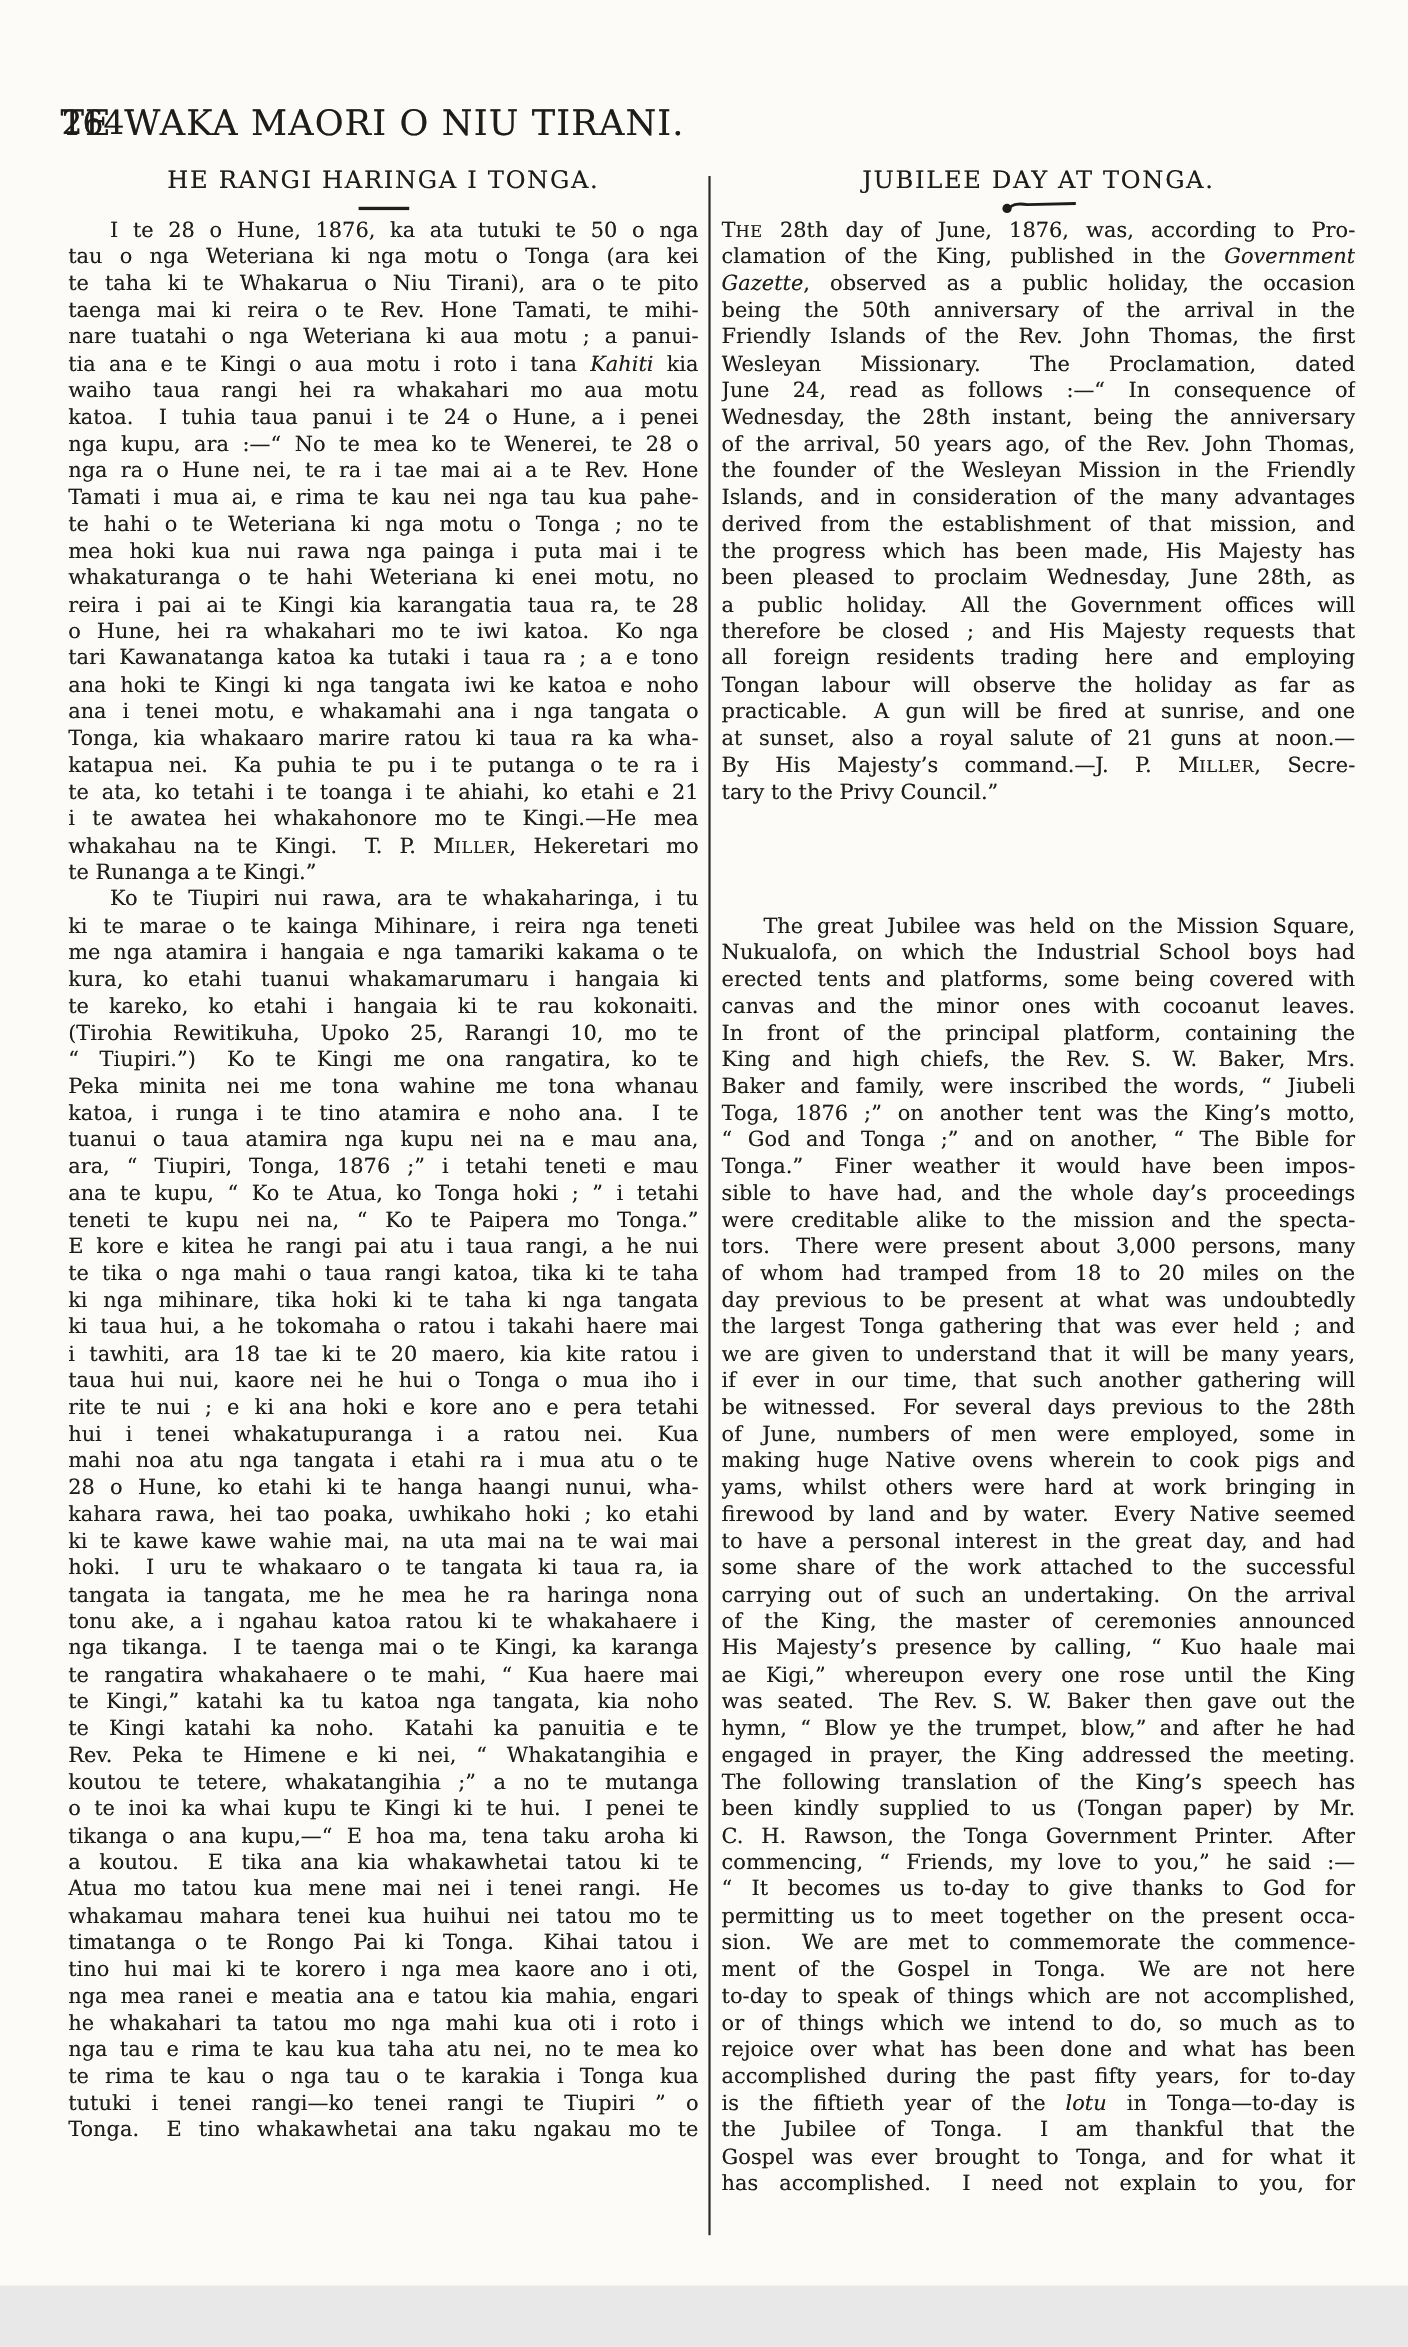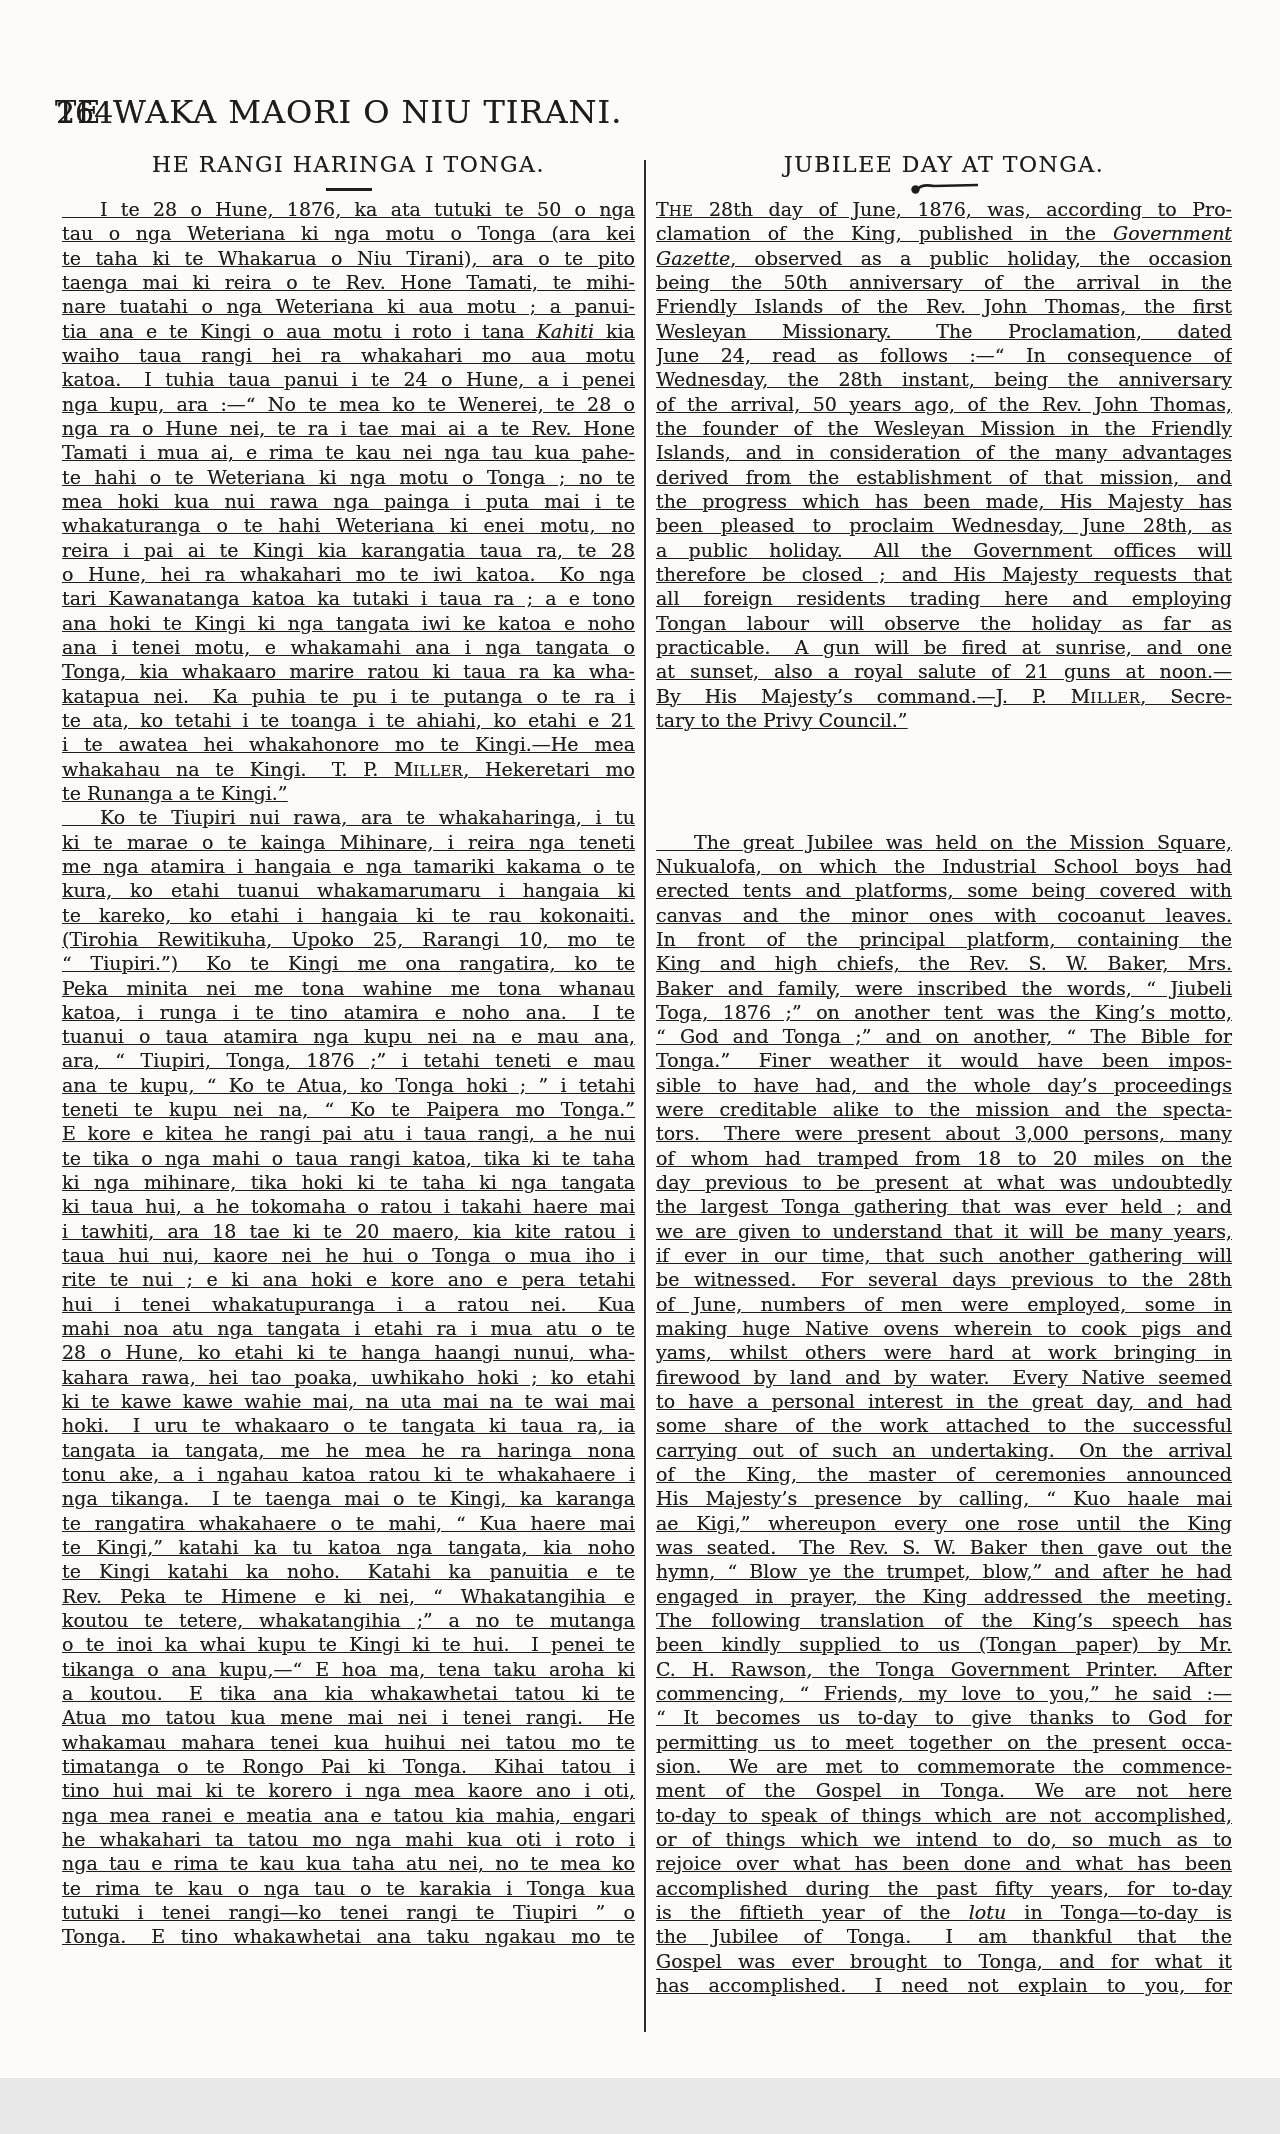--- a/index.html
+++ b/index.html
@@ -31,21 +31,21 @@
   .column.left  { left: 62px;  width: 573px; }
   .column.right { left: 656px; width: 576px; }
   .heading {
     margin: 0; text-align: center;
     font-size: 22px; font-weight: normal;
     letter-spacing: 1.5px; line-height: 26px;
     white-space: nowrap;
   }
   .rule { width: 46px; height: 3px; background: var(--ink); margin: 10px auto 6px; }
   .ornament { height: 12px; margin: 4px 0 3px; text-align: center; line-height: 0; }
-  .lines { margin-top: 0; text-decoration: underline; }
+  .lines { margin-top: 0; }
   .tline {
     height: 24.33px; line-height: 24.33px;
     font-size: 19px;
     text-align: justify; text-align-last: justify;
     overflow: hidden;
   }
   .tline.flush { text-align-last: left; }
   .sc { font-size: 0.78em; letter-spacing: 0.5px; }
 </style>
 </head>

